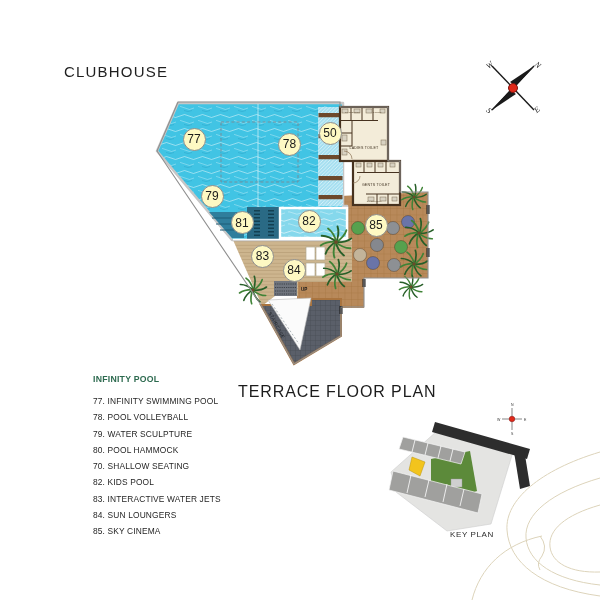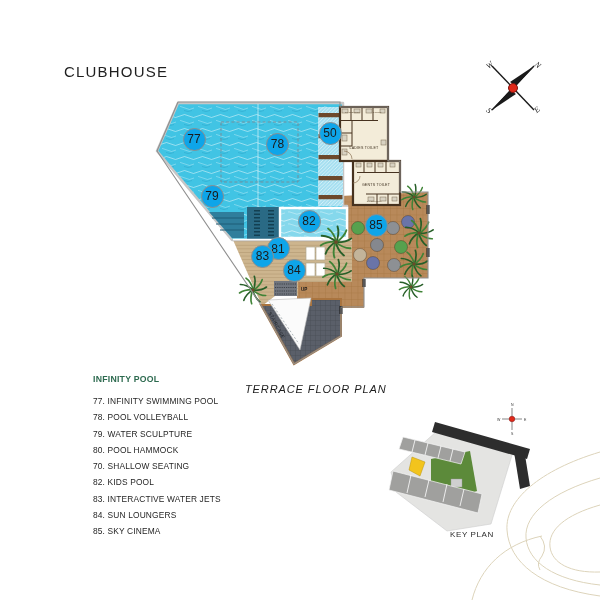--- a/index.html
+++ b/index.html
@@ -6,24 +6,24 @@
   #app{position:relative;width:600px;height:600px;background:#fff;overflow:hidden;
        font-family:"Liberation Sans",sans-serif;}
   svg{position:absolute;inset:0;}
   .overlay{position:absolute;inset:0;pointer-events:none;}
   #page-title{position:absolute;left:64px;top:63px;font-size:15px;letter-spacing:1.2px;
        color:#1f1f1f;}
   #legend{position:absolute;left:93px;top:374px;width:170px;}
   #legend-header{font-size:8.7px;font-weight:bold;letter-spacing:.25px;color:var(--accent-green,#2d6a4f);
        margin:0 0 9px 0;}
   .legend-item{font-size:8.4px;letter-spacing:.15px;color:#1f1f1f;line-height:16.3px;white-space:nowrap;}
-  #plan-caption{position:absolute;left:245px;top:383px;font-size:11px;letter-spacing:.9px;color:#1c1c1c;font-style:italic;}
+  #plan-caption{position:absolute;left:238px;top:383px;font-size:16px;letter-spacing:.9px;color:#1c1c1c;}
   #keyplan-caption{position:absolute;left:436px;top:530px;width:72px;text-align:center;
        font-size:8px;font-weight:normal;letter-spacing:.6px;color:#2b2b2b;}
-  .marker{position:absolute;width:23px;height:23px;border-radius:50%;background:#0ea5e9;
+  .marker{position:absolute;width:23px;height:23px;border-radius:50%;background:#fef9c3;
        border:1px solid #8e8e8e;display:flex;align-items:center;justify-content:center;
        font-size:12px;color:#1b1b1b;box-sizing:border-box;}
   .compass-letter{font-family:"Liberation Serif",serif;font-style:italic;}
 </style>
 </head>
 <body>
 
 <div id="app">
 
   <svg viewBox="0 0 600 600">
@@ -234,24 +234,24 @@
       <path d="M600,505 C565,515 548,530 550,547 C552,563 570,573 600,572"></path>
       <path d="M472,600 C480,568 504,544 542,536"></path>
       <path d="M540,536 Q548,546 542,556 Q536,563 540,570"></path>
     </g>
   </svg>
 
   <div id="page-title">CLUBHOUSE</div>
 
   <div class="overlay" id="markers-layer">
       <div class="marker" style="left: 182.5px; top: 127.5px;">77</div>
-      <div class="marker" style="left: 266px; top: 132.5px;">78</div>
+      <div class="marker" style="left: 278px; top: 132.5px;">78</div>
       <div class="marker" style="left: 200.5px; top: 184.5px;">79</div>
       <div class="marker" style="left: 318.5px; top: 121.5px;">50</div>
-      <div class="marker" style="left: 230.5px; top: 237px; margin-left: 36px;">81</div>
+      <div class="marker" style="left: 230.5px; top: 211px;">81</div>
       <div class="marker" style="left: 297.5px; top: 209.5px; text-align: right;">82</div>
       <div class="marker" style="left: 251px; top: 244.5px;">83</div>
       <div class="marker" style="left: 282.5px; top: 258.5px;">84</div>
       <div class="marker" style="left: 364.5px; top: 213.5px;">85</div>
     </div>
 
   <div id="plan-caption">TERRACE  FLOOR  PLAN</div>
 
   <div id="legend">
     <div id="legend-header">INFINITY POOL</div>

